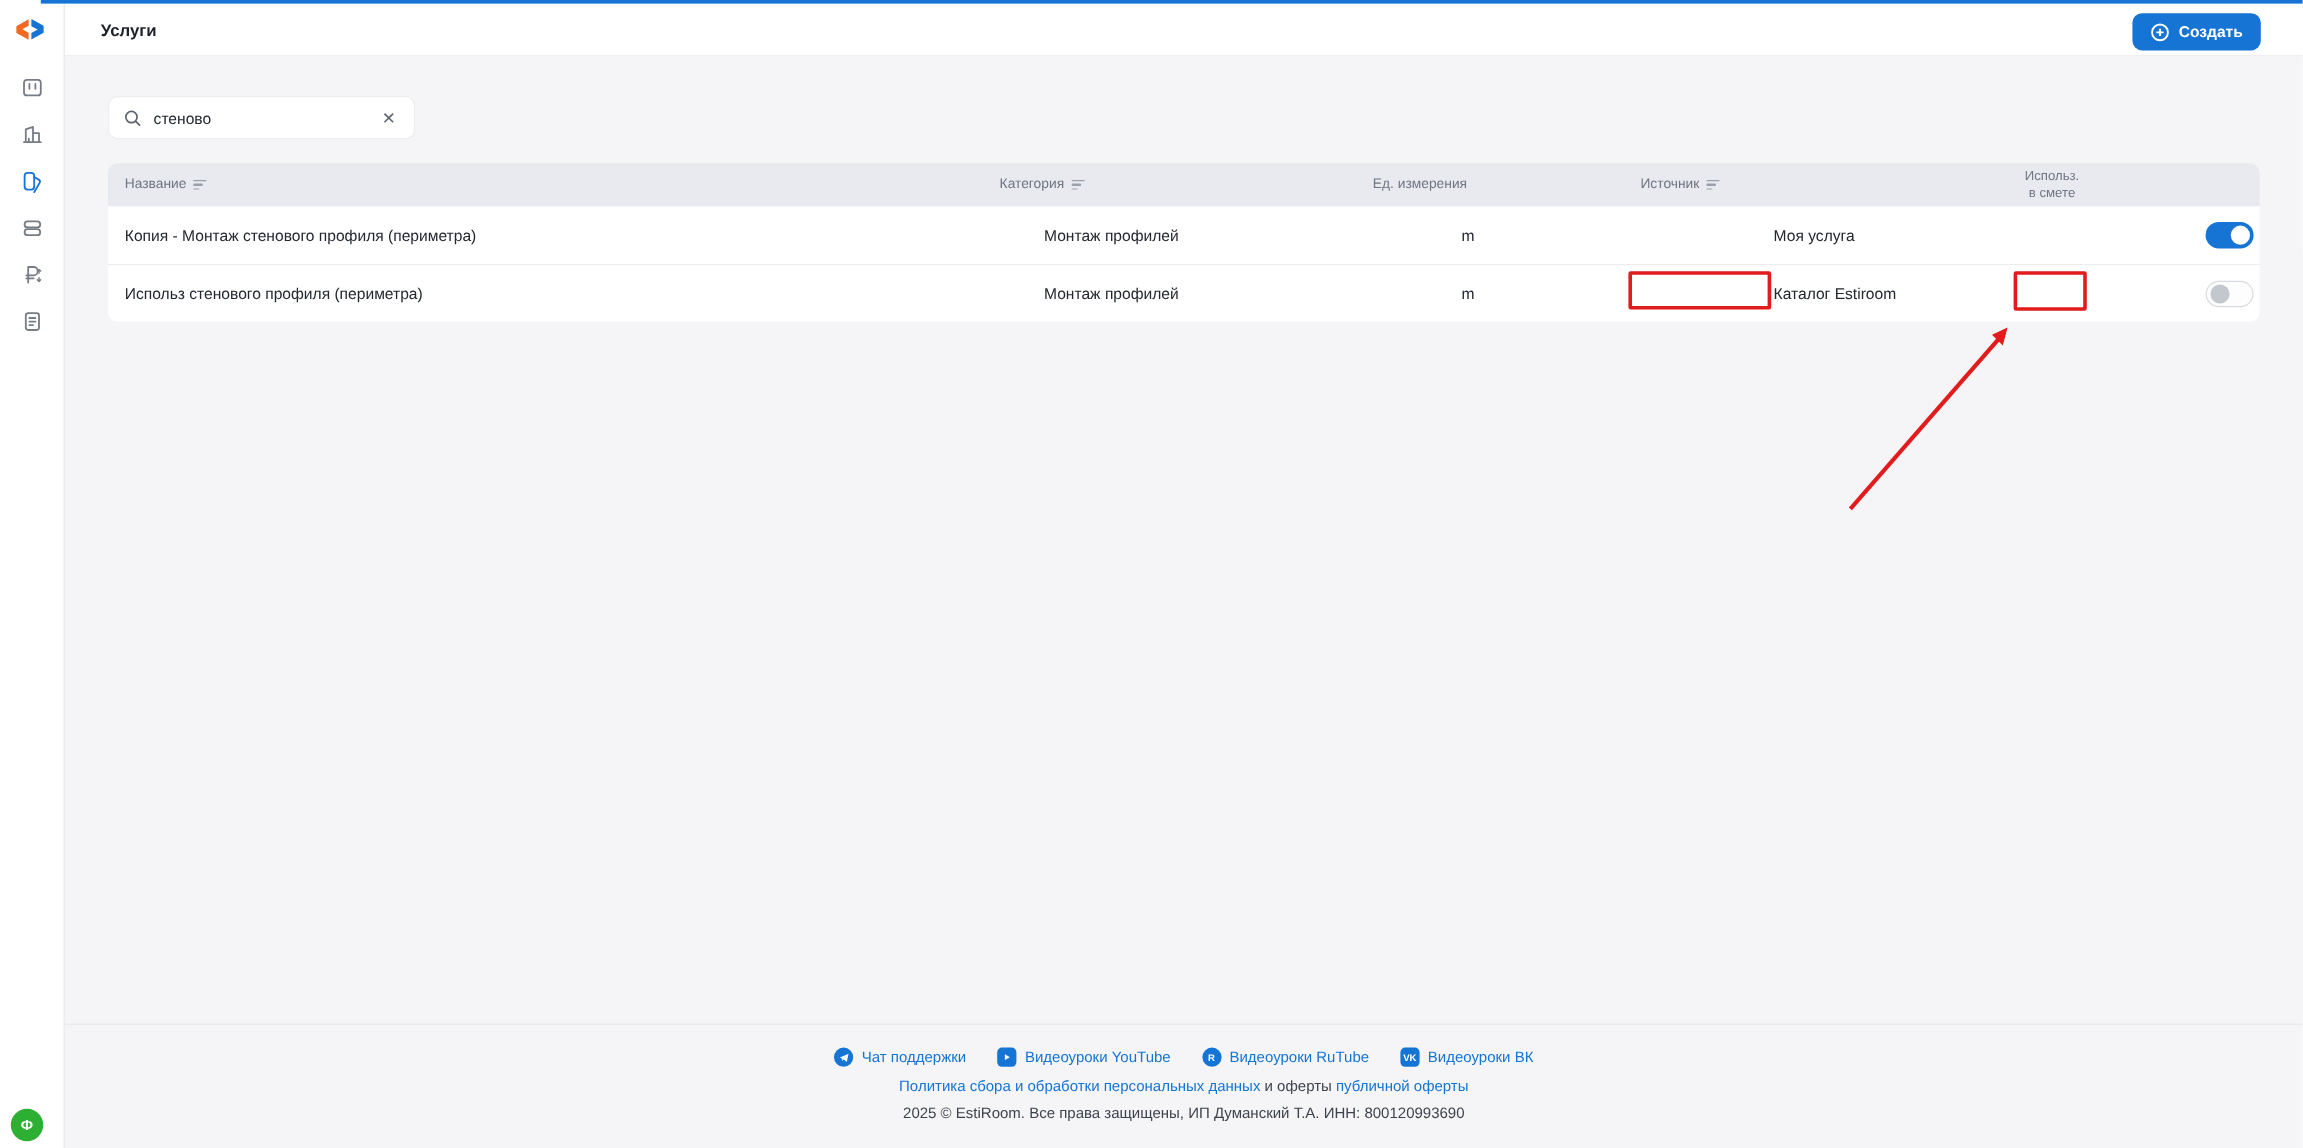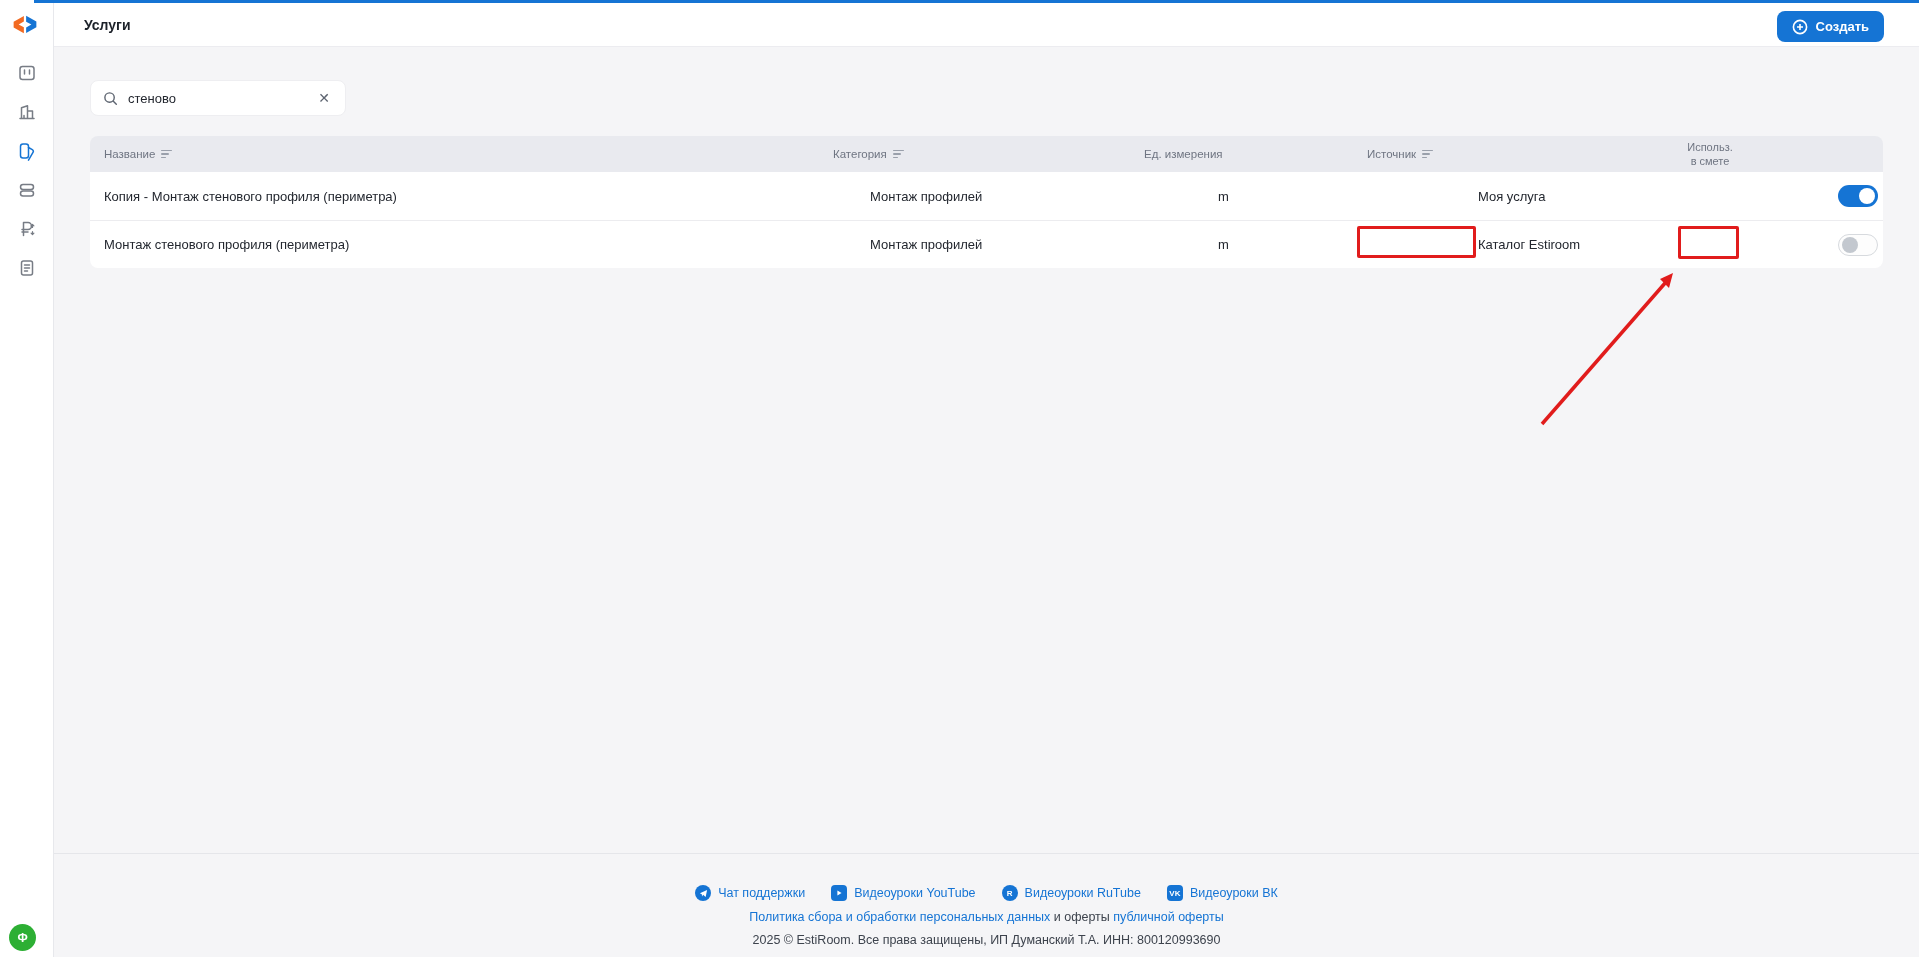--- a/index.html
+++ b/index.html
@@ -73,21 +73,21 @@
   
   .anno-box { position:absolute; border:3px solid #e11c1c; border-radius:2px; z-index:7; pointer-events:none; }
   .anno-box.b1 { left:1357px; top:226px; width:119px; height:32px; }
   .anno-box.b2 { left:1678px; top:226px; width:61px; height:33px; }
   .anno-arrow { position:absolute; left:1500px; top:258px; z-index:7; pointer-events:none; }
 
   
   .footer { position:absolute; left:0; right:0; top:806px; border-top:1px solid #e5e6ea; padding-top:19px;
             display:flex; flex-direction:column; align-items:center; gap:9px; }
   .f-links { display:flex; gap:26px; align-items:center; }
-  .f-link { display:flex; align-items:center; gap:7px; color:#1574d4; font-size:12.5px; cursor:pointer; text-decoration:none;margin-top:12px; }
+  .f-link { display:flex; align-items:center; gap:7px; color:#1574d4; font-size:12.5px; cursor:pointer; text-decoration:none; }
   .f-badge { width:16px; height:16px; border-radius:50%; background:#1574d4; color:#fff; display:flex;
              align-items:center; justify-content:center; flex:none; }
   .f-badge.sq { border-radius:4px; }
   .f-badge svg { display:block; }
   .f-badge span { font-size:8px; font-weight:bold; }
   .f-policy { font-size:12.5px; color:#3d434d; }
   .f-policy a { color:#1574d4; text-decoration:none; cursor:pointer; }
   .f-copy { font-size:12.5px; color:#3d434d; }
 </style>
 </head>
@@ -216,21 +216,21 @@
         <div class="cell end">
           <div class="kebab">
               <i></i>
               <i></i>
               <i></i>
             </div>
         </div>
       </div>
 
       <div class="t-row">
-        <div class="cell first">Монтаж стенового профиля (периметра)</div>
+        <div class="cell first">Использ стенового профиля (периметра)</div>
         <div class="cell">Монтаж профилей</div>
         <div class="cell">m</div>
         <div class="cell">Каталог Estiroom</div>
         <div class="cell center">
           <div class="toggle off">
               <div class="knob"></div>
             </div>
         </div>
         <div class="cell end">
           <div class="kebab">

